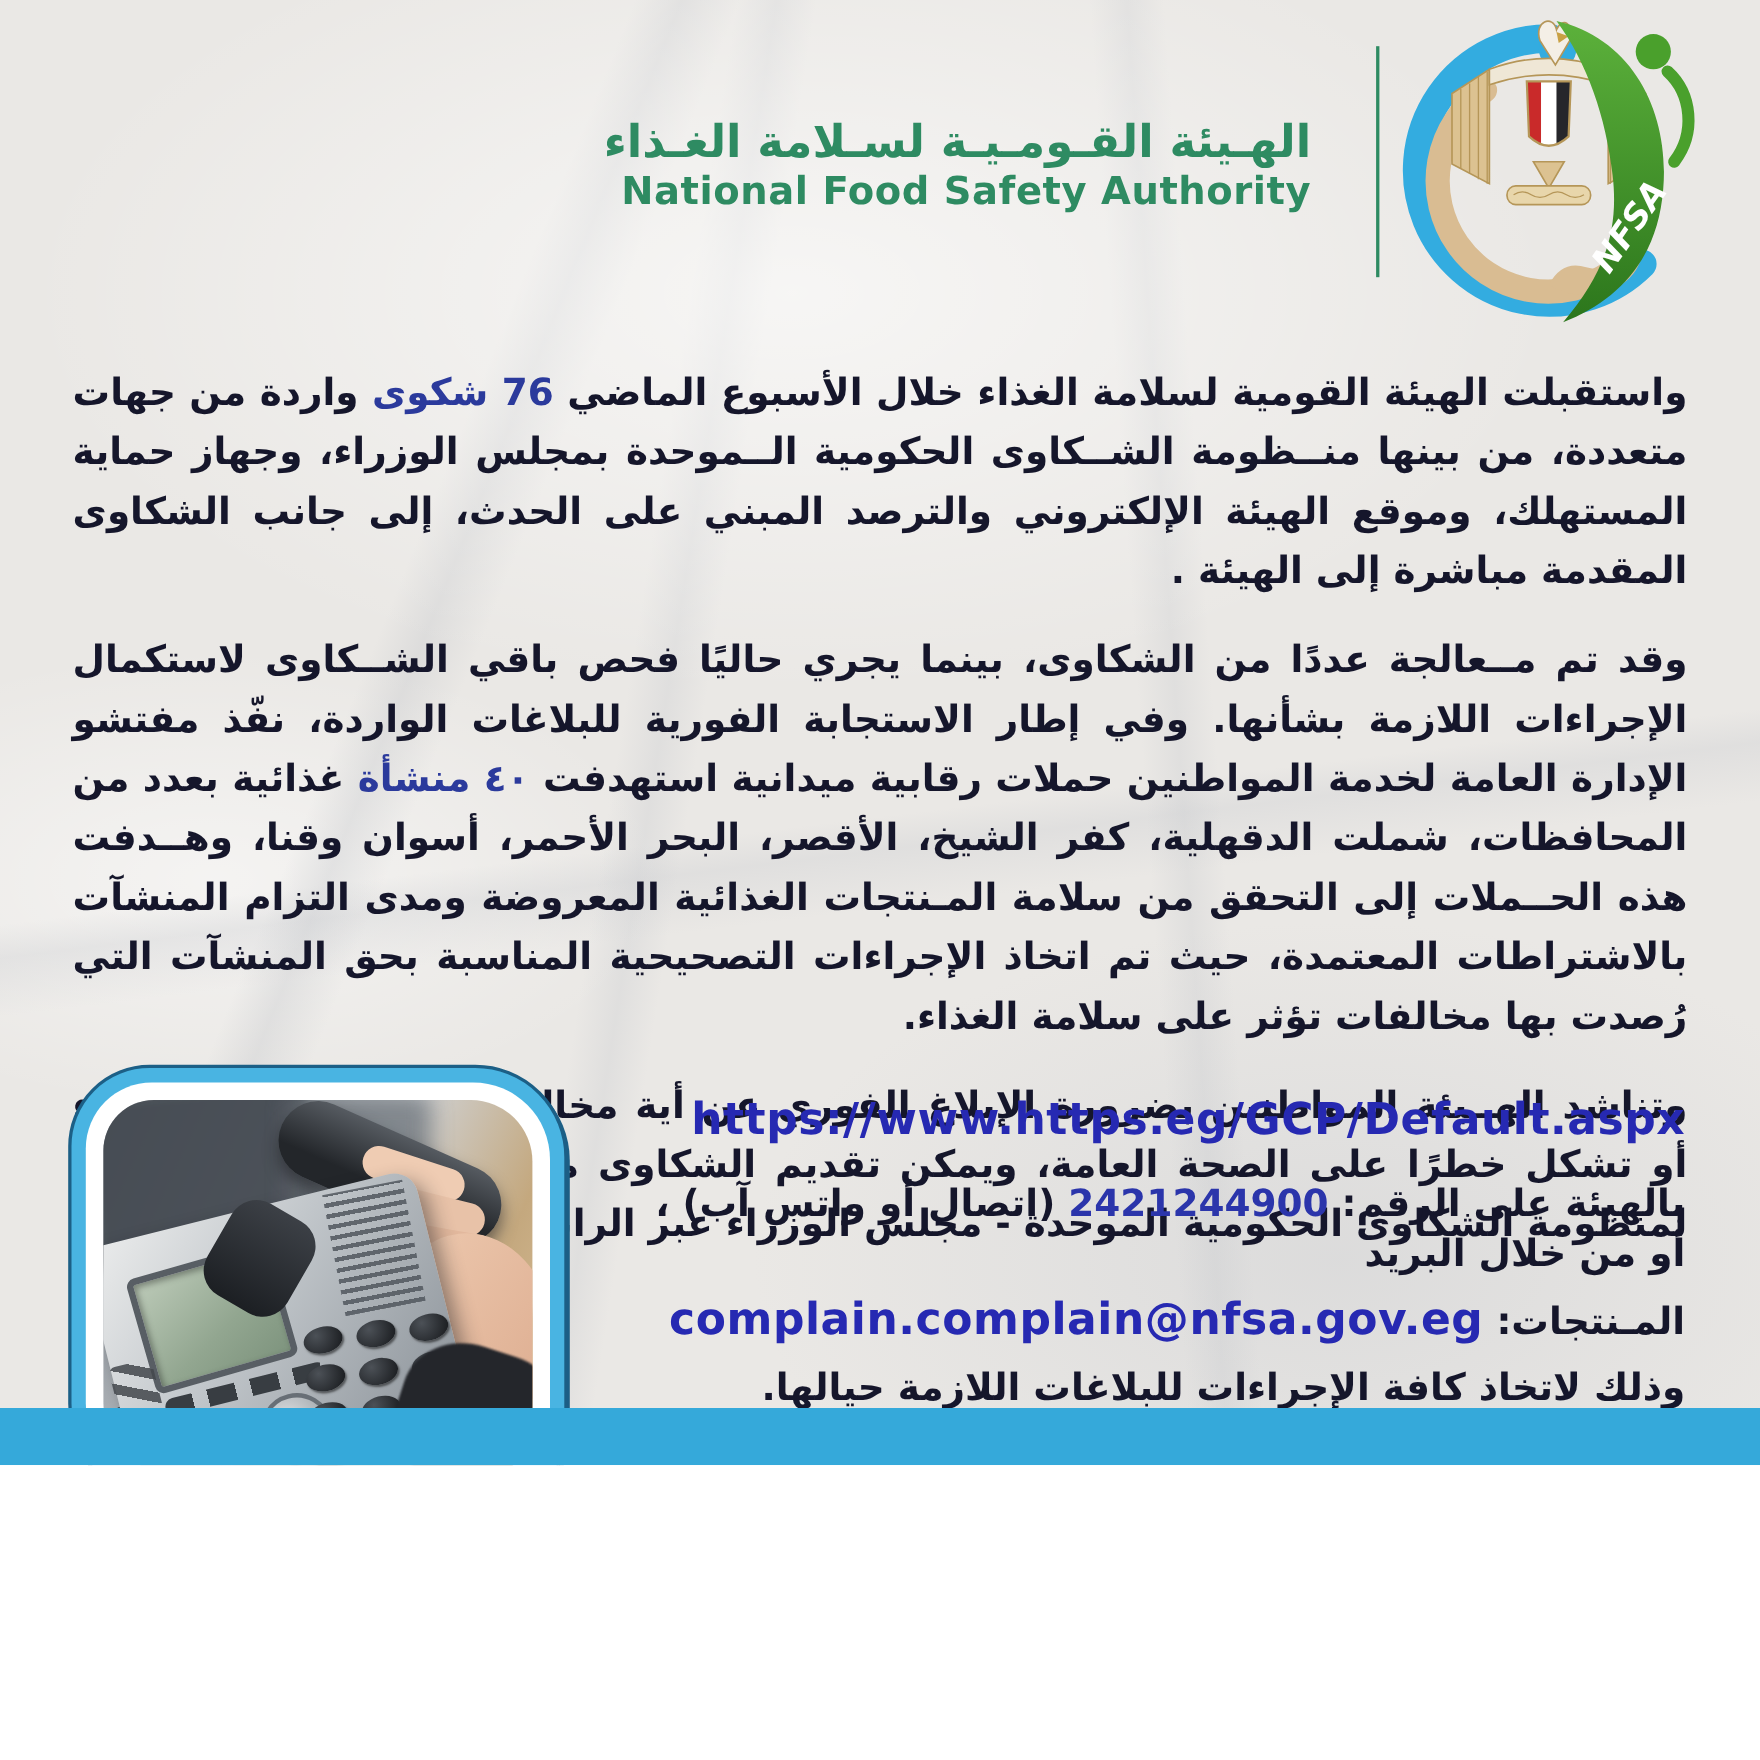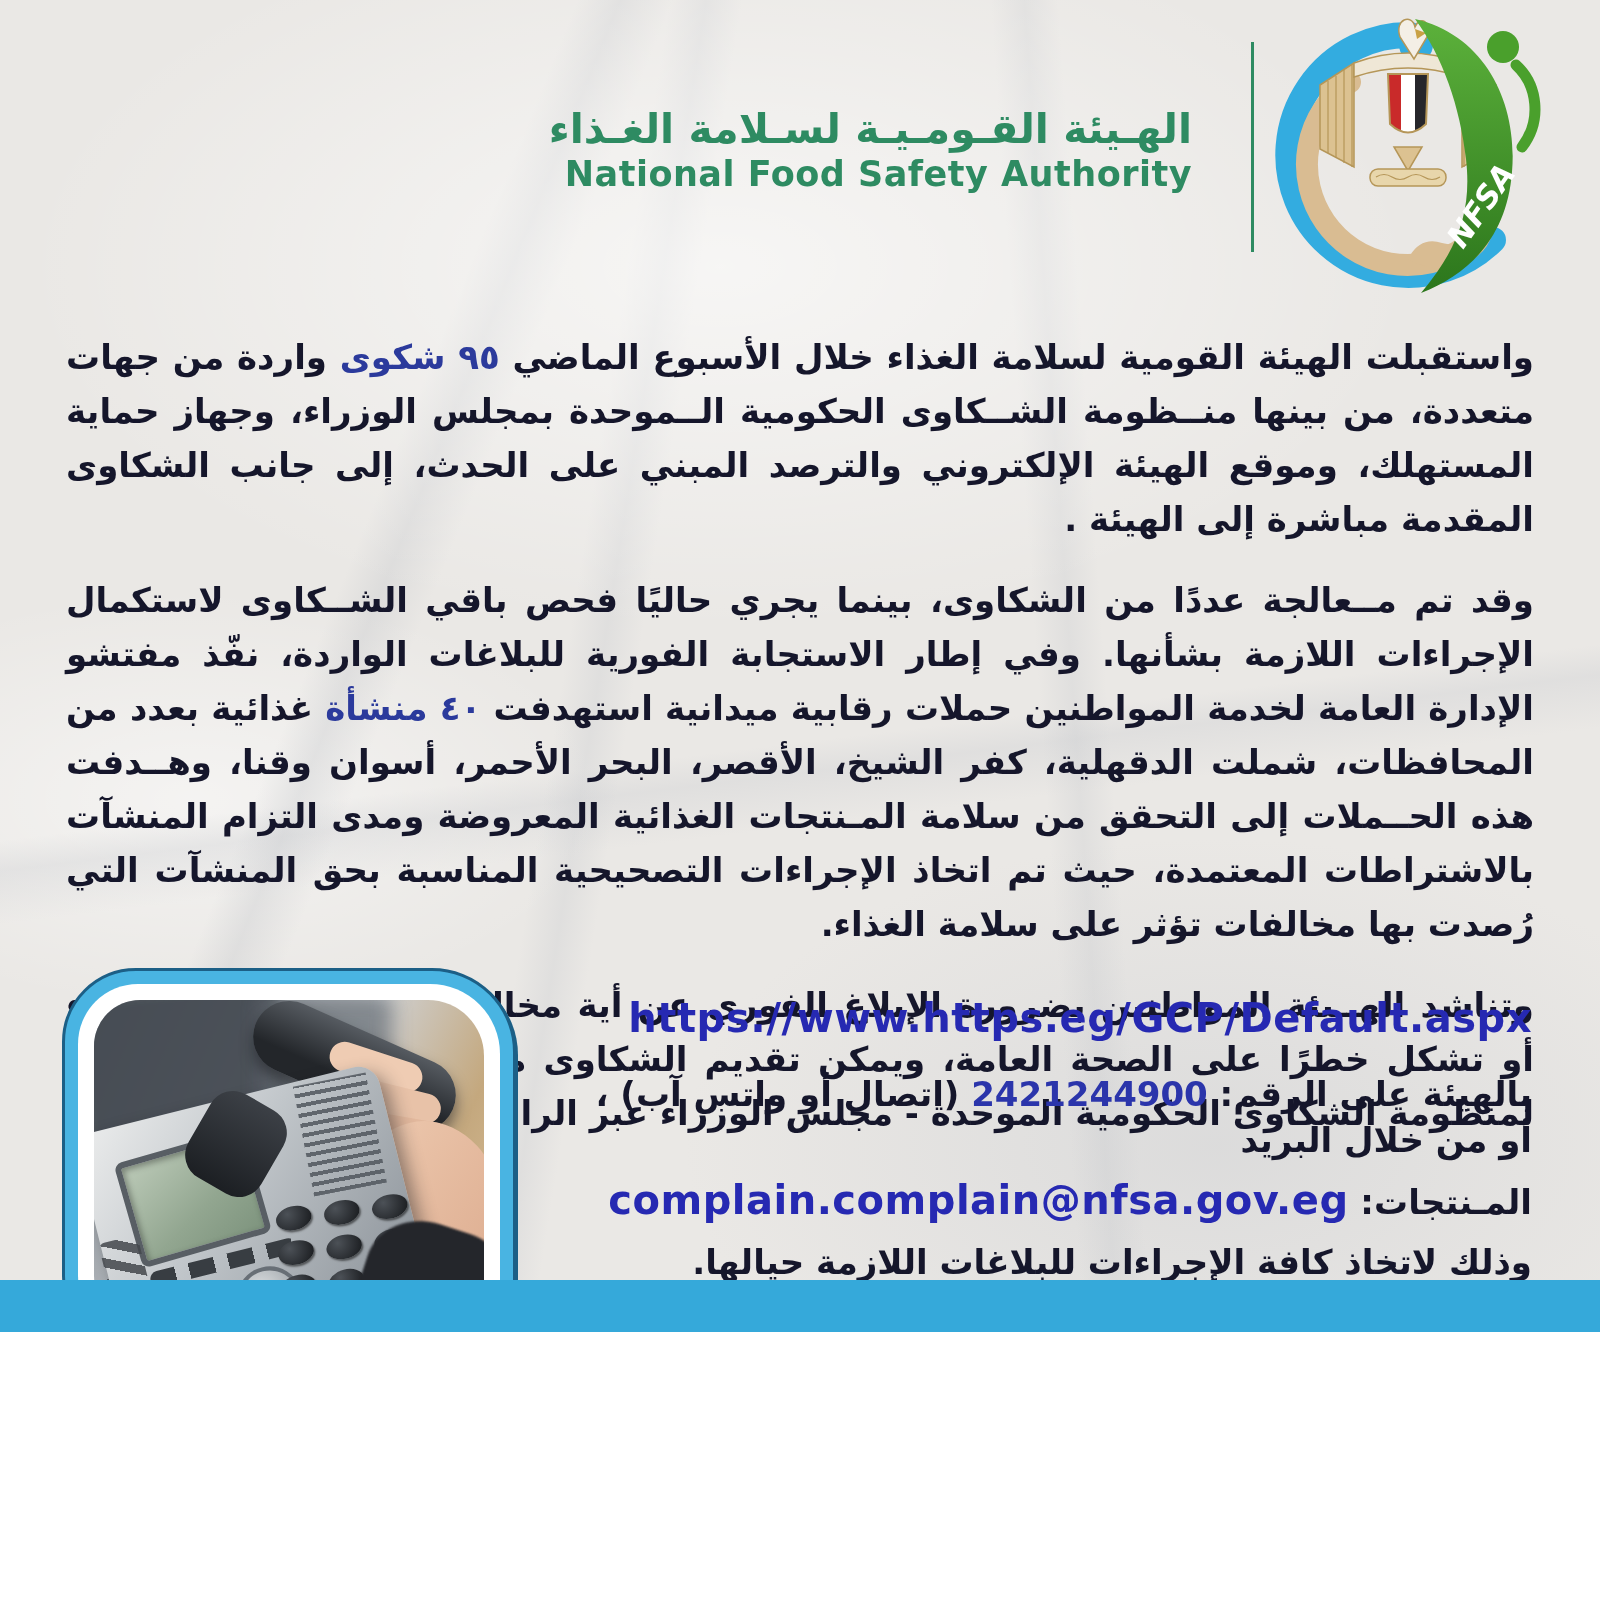--- a/index.html
+++ b/index.html
@@ -145,21 +145,21 @@
       </g>
 
       <path d="M155,12 C225,28 258,96 252,165 C247,228 212,266 161,286 C198,242 212,204 206,152 C200,100 183,50 155,12 Z" fill="url(#gleaf)"></path>
       <text transform="translate(203,243) rotate(-55)" font-size="31" font-weight="bold" font-style="italic" fill="#ffffff" font-family="DejaVu Sans, sans-serif">NFSA</text>
       <circle cx="243" cy="40" r="16" fill="#4aa02c"></circle>
       <path d="M256,58 C278,78 282,114 262,140" fill="none" stroke="#4aa02c" stroke-width="11" stroke-linecap="round"></path>
     </svg>
   </div>
 
   <div class="content">
-    <p><span>واستقبلت الهيئة القومية لسلامة الغذاء خلال الأسبوع الماضي </span><span class="hl">٩٥ شكوى</span><span> واردة من جهات متعددة، من بينها منــظومة الشــكاوى الحكومية الــموحدة بمجلس الوزراء، وجهاز حماية المستهلك، وموقع الهيئة الإلكتروني والترصد المبني على الحدث، إلى جانب الشكاوى المقدمة مباشرة إلى الهيئة .</span></p>
+    <p><span>واستقبلت الهيئة القومية لسلامة الغذاء خلال الأسبوع الماضي </span><span class="hl">76 شكوى</span><span> واردة من جهات متعددة، من بينها منــظومة الشــكاوى الحكومية الــموحدة بمجلس الوزراء، وجهاز حماية المستهلك، وموقع الهيئة الإلكتروني والترصد المبني على الحدث، إلى جانب الشكاوى المقدمة مباشرة إلى الهيئة .</span></p>
     <p><span>وقد تم مــعالجة عددًا من الشكاوى، بينما يجري حاليًا فحص باقي الشــكاوى لاستكمال الإجراءات اللازمة بشأنها. وفي إطار الاستجابة الفورية للبلاغات الواردة، نفّذ مفتشو الإدارة العامة لخدمة المواطنين حملات رقابية ميدانية استهدفت </span><span class="hl">٤٠ منشأة</span><span> غذائية بعدد من المحافظات، شملت الدقهلية، كفر الشيخ، الأقصر، البحر الأحمر، أسوان وقنا، وهــدفت هذه الحــملات إلى التحقق من سلامة المـنتجات الغذائية المعروضة ومدى التزام المنشآت بالاشتراطات المعتمدة، حيث تم اتخاذ الإجراءات التصحيحية المناسبة بحق المنشآت التي رُصدت بها مخالفات تؤثر على سلامة الغذاء.</span></p>
     <p><span>وتناشد الهــيئة المواطنين بضرورة الإبلاغ الفوري عن أية مخالفة قد تمس سلامة الغذاء أو تشكل خطرًا على الصحة العامة، ويمكن تقديم الشكاوى من خلال البوابة الإلكترونية لمنظومة الشكاوى الحكومية الموحدة - مجلس الوزراء عبر الرابط .</span></p>
   </div>
 
   <div class="photo-card">
     <div class="photo-white">
       <div class="photo-scene">
         <div class="blur-monitor"></div>
         <div class="blur-monitor2"></div>
         <div class="desk"></div>

